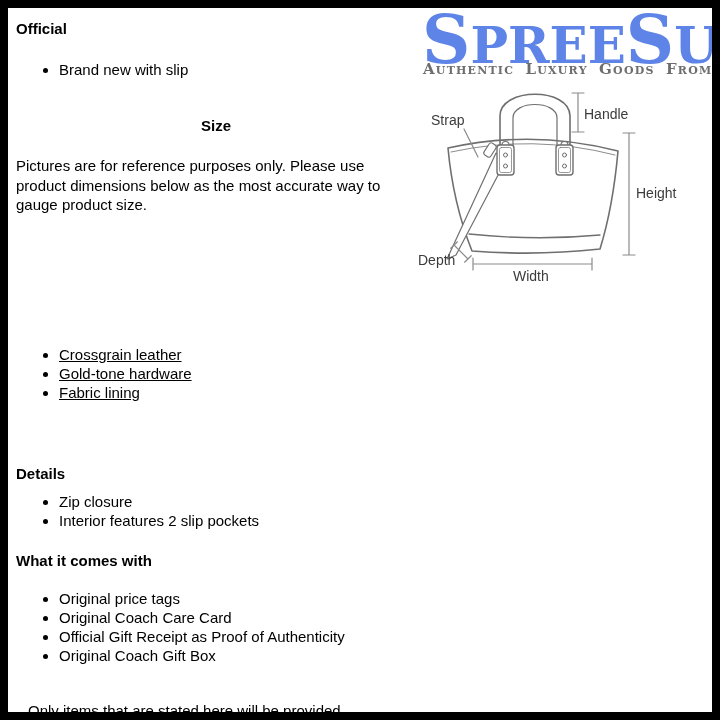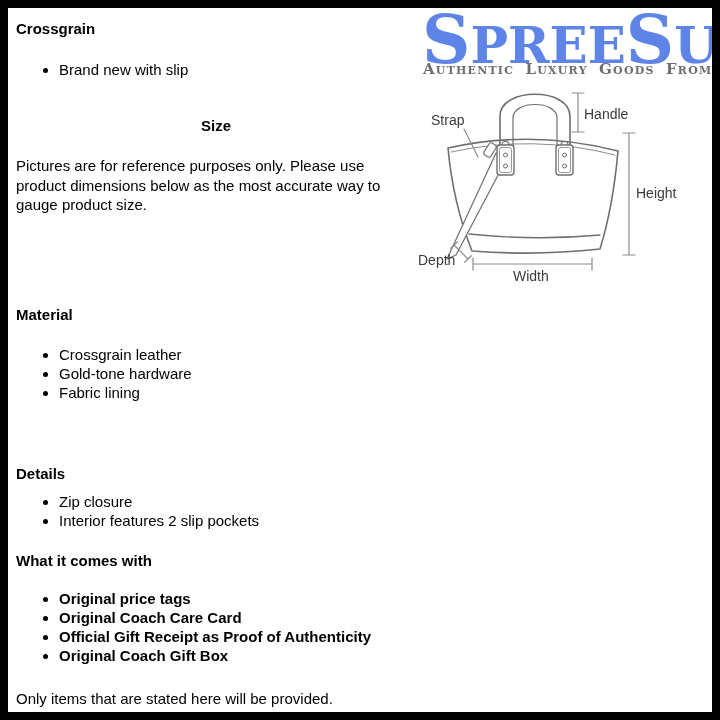--- a/index.html
+++ b/index.html
@@ -35,36 +35,36 @@
     margin:0; padding:0 0 0 43px;
     list-style:disc;
     width:420px;
   }
   ul.blist li {
     font-size:15px; color:#000;
     line-height:19px;
   }
   .footer-note {
     position:absolute; left:8px; top:681px;
-    margin:0;
+    margin:12px;
     font-size:15px; color:#000;
     line-height:19px;
   }
   
   #h-condition { top:12px; }
   #ul-condition { top:52px; }
   #h-size { top:109px;text-align:center; }
   #p-size { top:148px; }
   #ul-size { top:228px; }
   #h-material { top:298px; }
-  #ul-material { top:337px; }
+  #ul-material { top:337px;text-decoration:underline; }
   #h-details { top:457px; }
   #ul-details { top:484px; }
   #h-comeswith { top:544px; }
-  #ul-comeswith { top:581px;font-weight:bold; }
+  #ul-comeswith { top:581px; }
 
   
   .logo-brand {
     position:absolute; left:414px; top:-2px;
     font-family:"DejaVu Serif", serif;
     font-weight:bold;
     font-size:67px; line-height:67px;
     white-space:nowrap;
     letter-spacing:0;
   }
@@ -86,29 +86,28 @@
   .diagram text {
     font-family:"Liberation Sans", sans-serif;
     font-size:14px;
   }
 </style>
 </head>
 <body>
 
 <div class="page">
 
-  <h2 class="heading" id="h-condition">Crossgrain</h2>
+  <h2 class="heading" id="h-condition">Official</h2>
   <ul class="blist" id="ul-condition">
     <li>Brand new with slip</li>
   </ul>
 
   <h2 class="heading" id="h-size">Size</h2>
   <p class="para" id="p-size">Pictures are for reference purposes only. Please use product dimensions below as the most accurate way to gauge product size.</p>
 
-  <h2 class="heading" id="h-material">Material</h2>
   <ul class="blist" id="ul-material">
     <li>Crossgrain leather</li>
     <li>Gold-tone hardware</li>
     <li>Fabric lining</li>
   </ul>
 
   <h2 class="heading" id="h-details">Details</h2>
   <ul class="blist" id="ul-details">
     <li>Zip closure</li>
     <li>Interior features 2 slip pockets</li>

